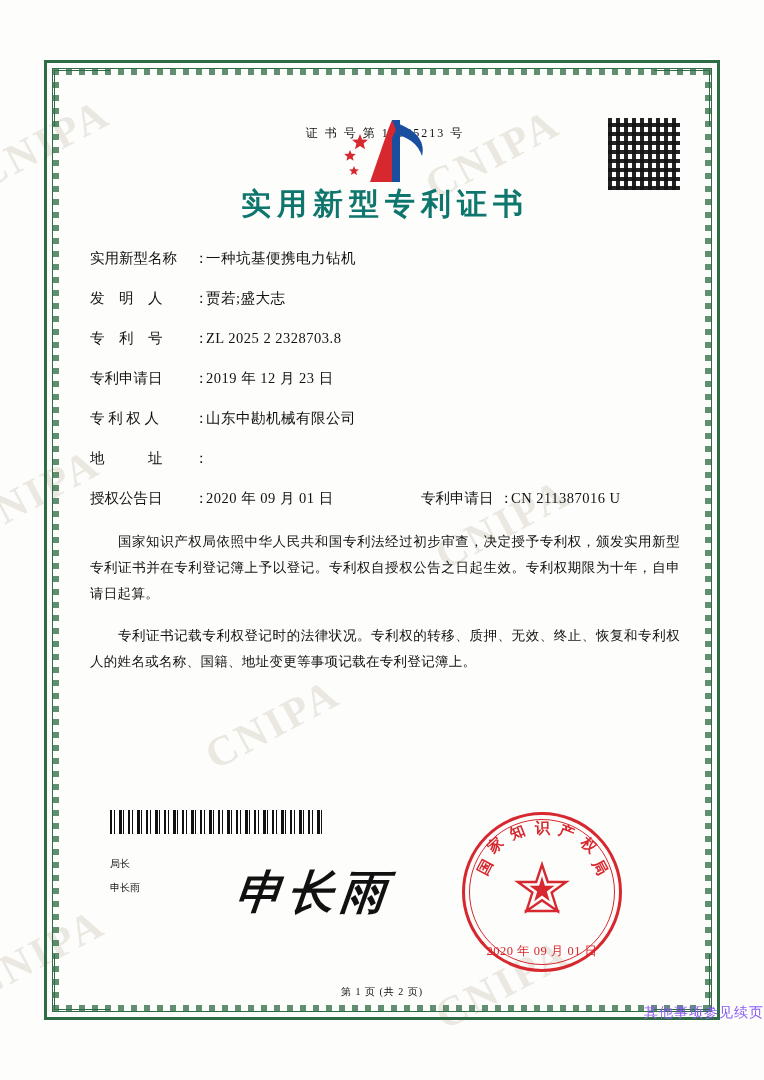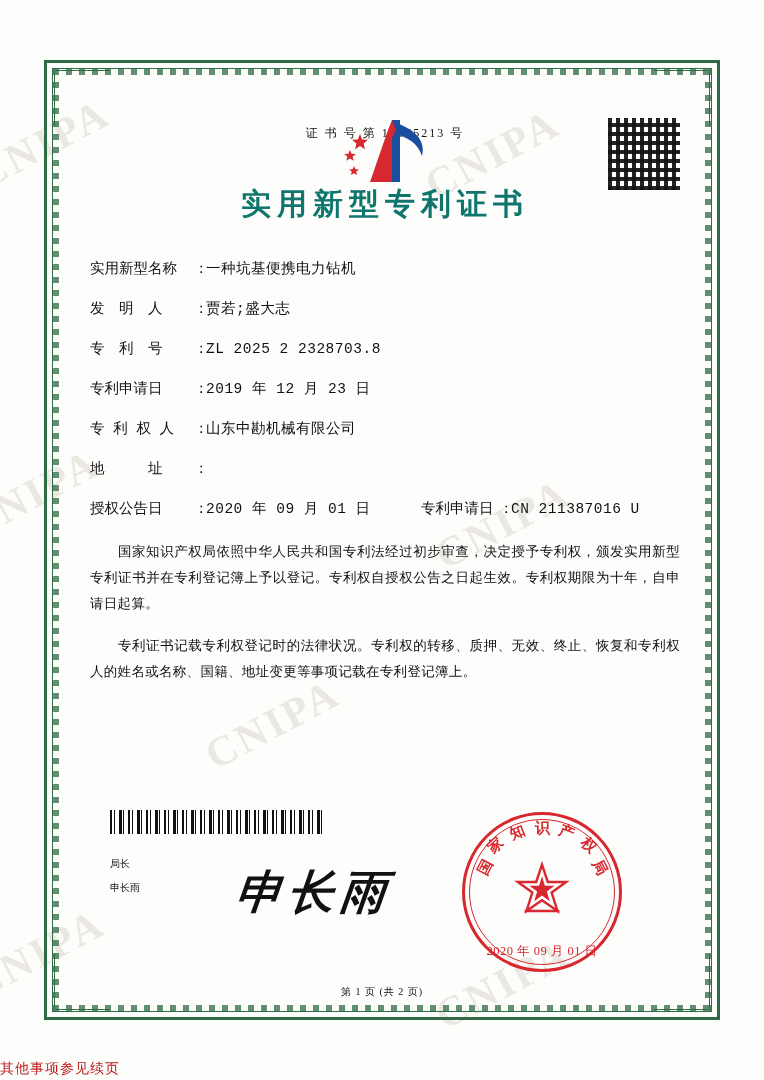--- a/index.html
+++ b/index.html
@@ -123,24 +123,23 @@
     text-align: center;
     font-size: 30px;
     font-weight: bold;
     letter-spacing: 6px;
     color: #0f766e;
     margin-top: 42px;
     font-family: "Liberation Serif", "DejaVu Serif", serif;
   }
 
   .fields {
-    margin-top: 34px;
+    margin-top: 24px;
     font-size: 14.5px;
     color: #111;
-    font-family: Liberation Mono, monospace;
   }
   .field-row {
     display: flex;
     align-items: baseline;
     margin-bottom: 21px;
   }
   .field-label {
     width: 104px;
     flex: none;
     letter-spacing: 0px;
@@ -242,24 +241,24 @@
     left: 0; right: 0;
     top: 985px;
     text-align: center;
     font-size: 10px;
     color: #111;
     letter-spacing: 1px;
   }
   .footer-note {
     position: absolute;
     left: 0; right: 0;
-    top: 1060px;
-    text-align: left;
+    top: 1004px;
+    text-align: right;
     font-size: 14px;
-    color: #b91c1c;
+    color: #8b5cf6;
     letter-spacing: 1px;
   }
 </style>
 </head>
 <body>
 
 <div class="page">
 
   <div class="watermarks">
     <div class="wm wm1">CNIPA</div>

